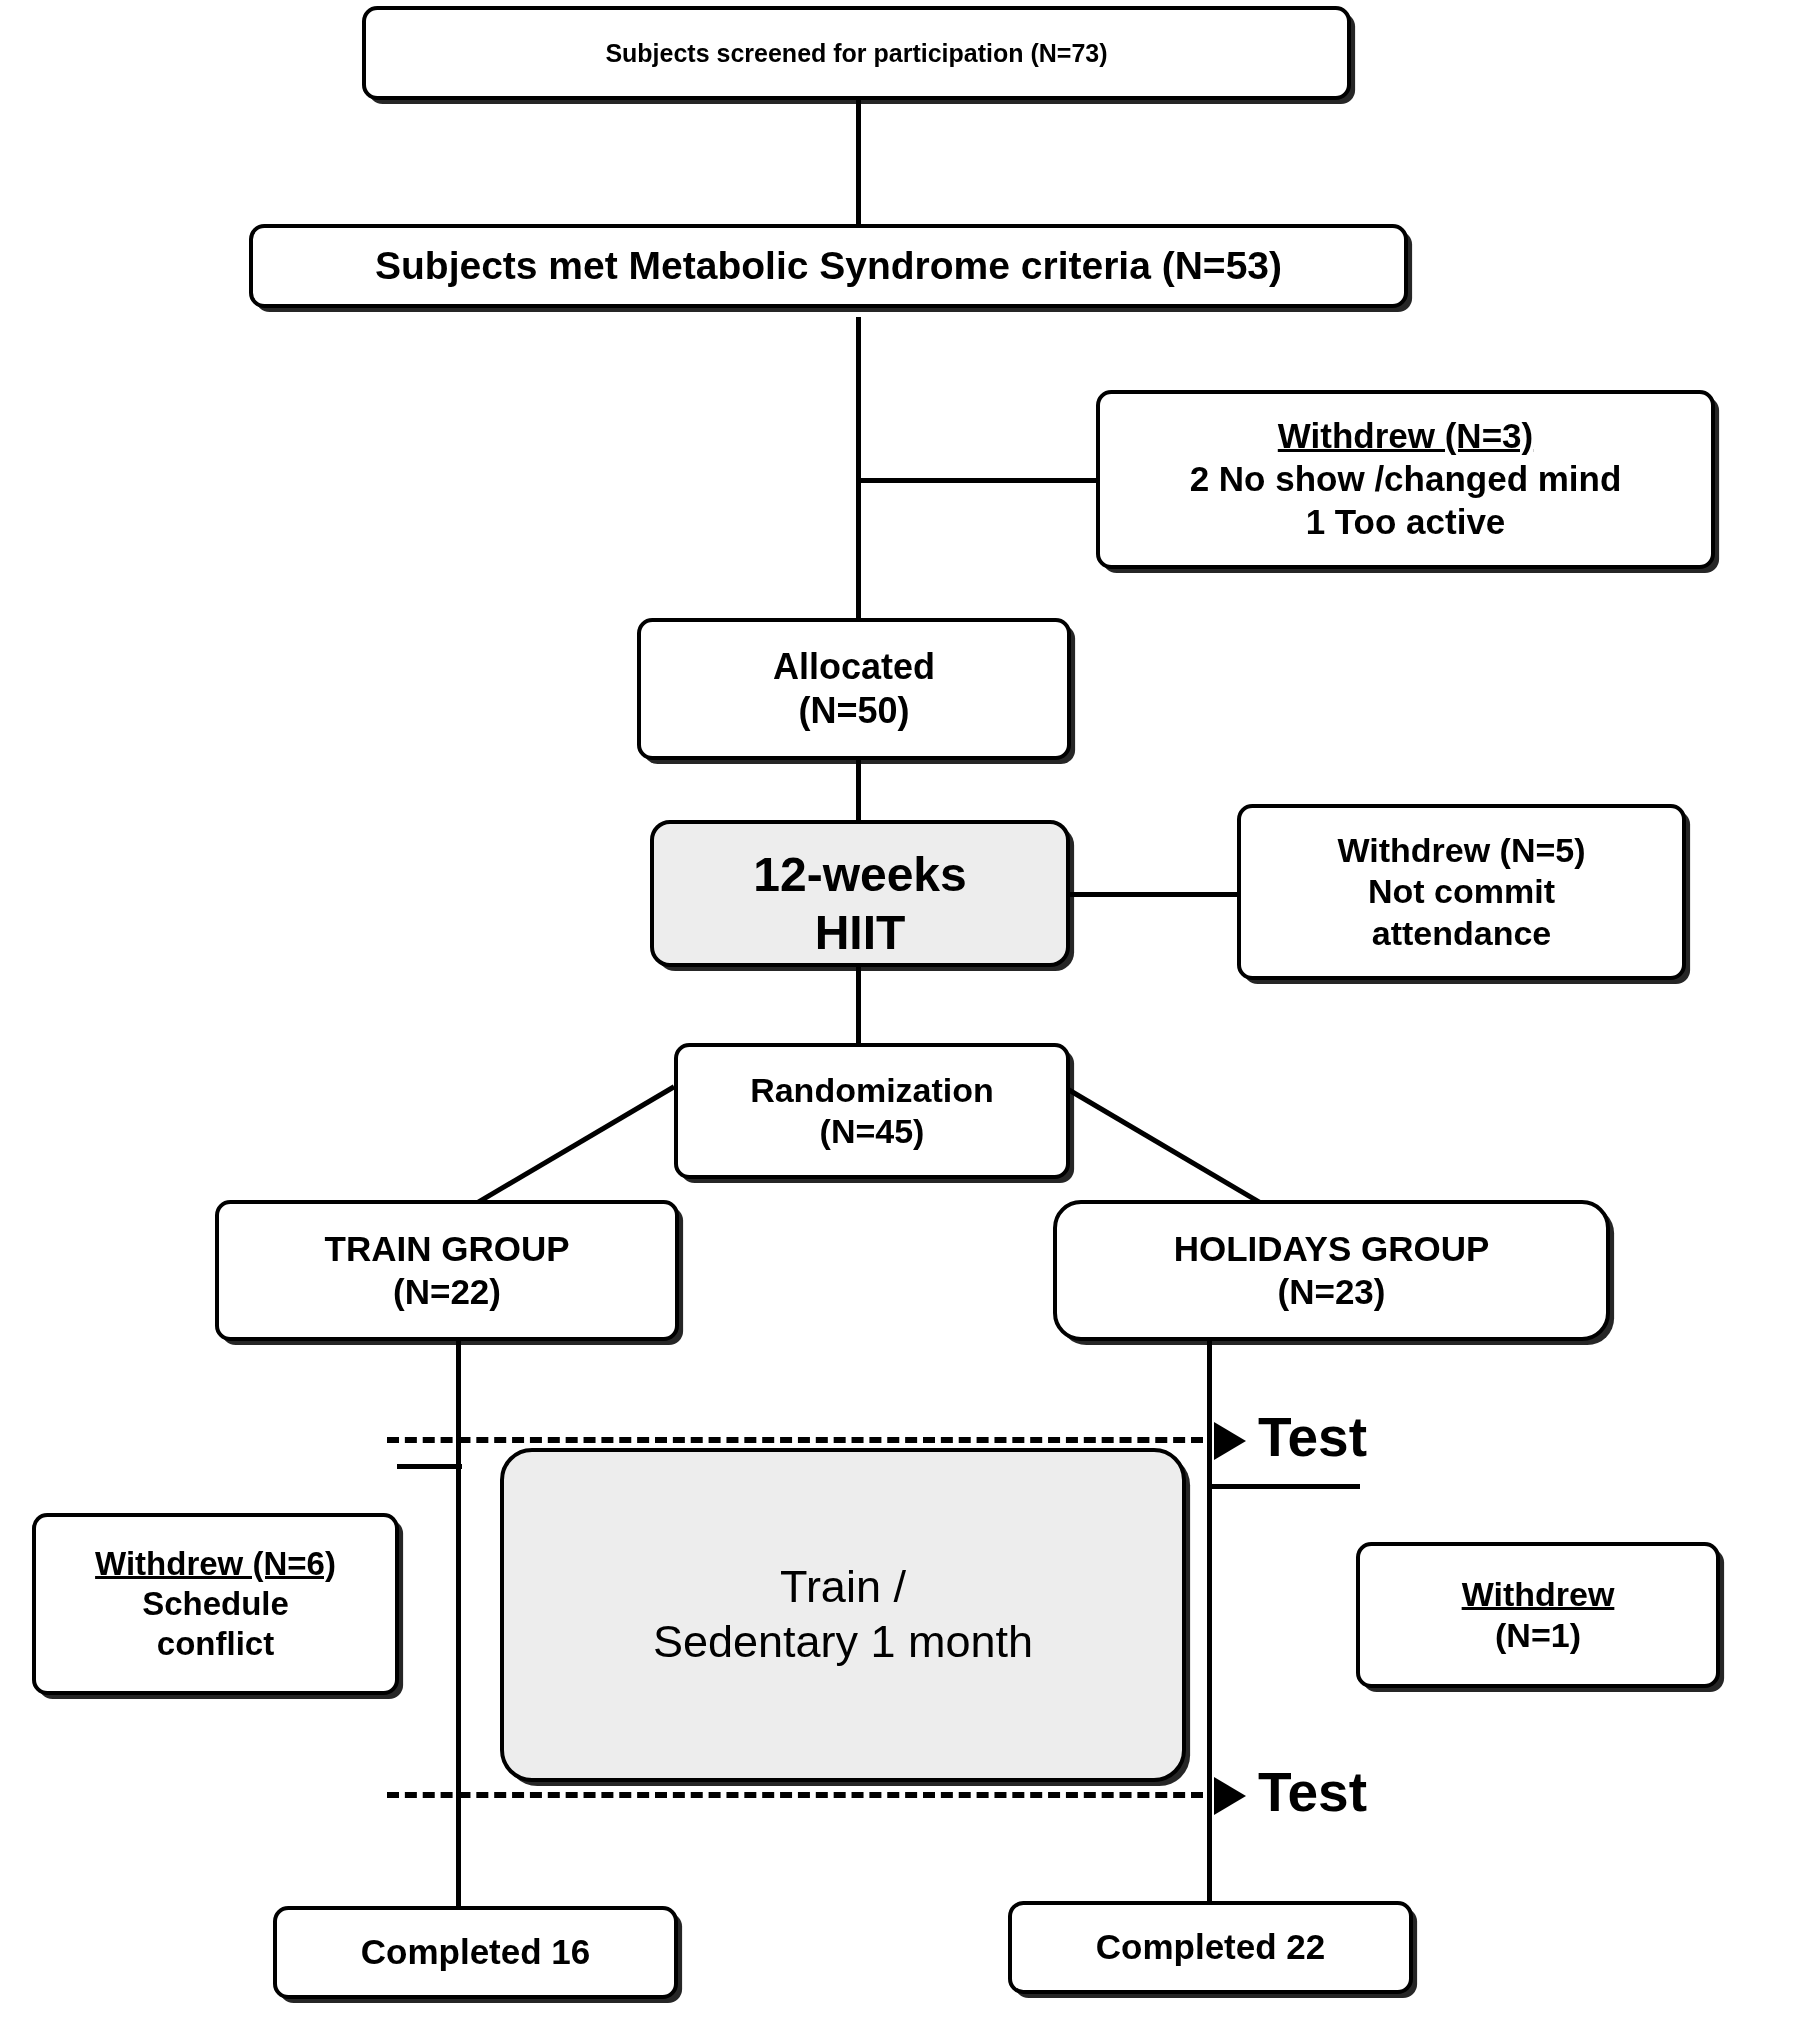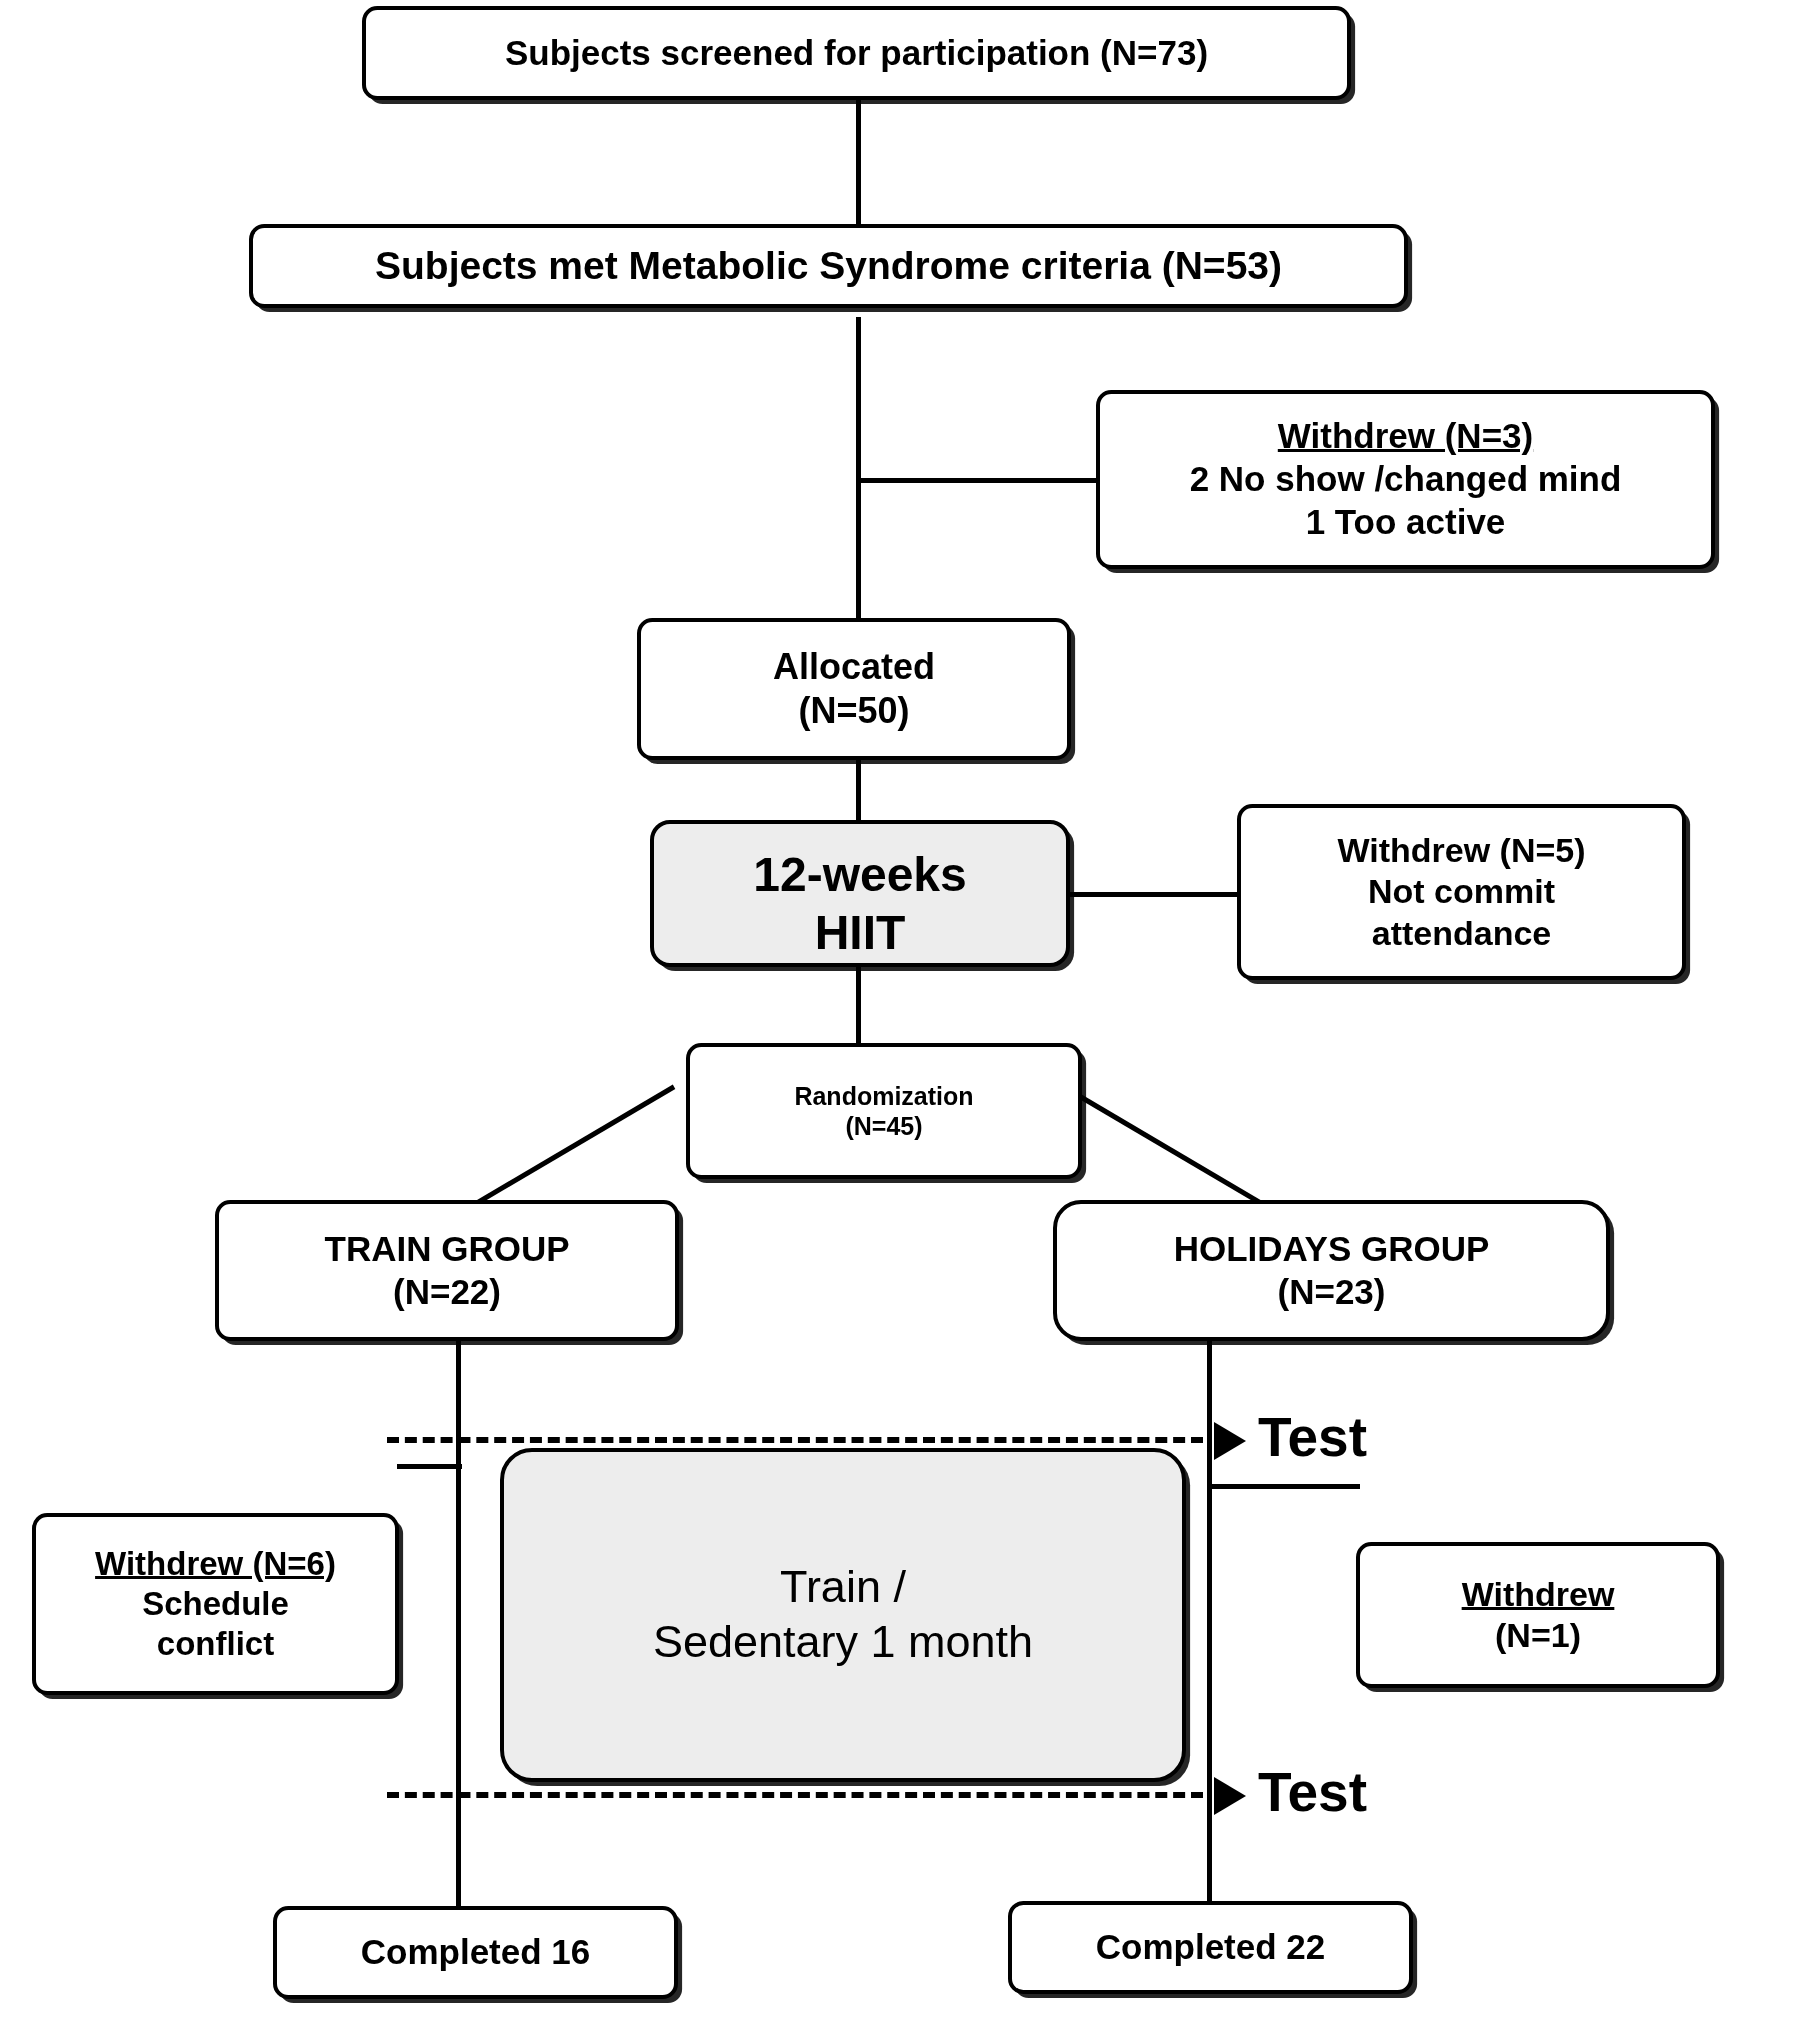--- a/index.html
+++ b/index.html
@@ -84,21 +84,21 @@
   <div class="hline" style="left:1207px;top:1484px;width:153px;"></div>
 
   <div class="dash" style="left:387px;top:1437px;width:816px;"></div>
   <div class="arrowhead" style="left:1214px;top:1422px;"></div>
   <div class="testlabel" style="left:1258px;top:1405px;font-size:55px;">Test</div>
 
   <div class="dash" style="left:387px;top:1792px;width:816px;"></div>
   <div class="arrowhead" style="left:1214px;top:1777px;"></div>
   <div class="testlabel" style="left:1258px;top:1760px;font-size:55px;">Test</div>
 
-  <div class="box" style="left:362px;top:5.9px;width:989px;height:94px;font-size:35px;">
+  <div class="box" style="left:362px;top:5.9px;width:989px;height:94px;font-size:25px;">
     <span class="ln">Subjects screened for participation (N=73)</span>
   </div>
 
   <div class="box" style="left:249px;top:224px;width:1159px;height:84px;font-size:39px;">
     <span class="ln">Subjects met Metabolic Syndrome criteria (N=53)</span>
   </div>
 
   <div class="box" style="left:1096px;top:390px;width:619px;height:179px;font-size:35px;">
     <span class="ln ul">Withdrew (N=3)</span>
     <span class="ln">2 No show /changed mind</span>
@@ -114,21 +114,21 @@
     <span class="ln">12-weeks</span>
     <span class="ln">HIIT</span>
   </div>
 
   <div class="box" style="left:1237px;top:804px;width:449px;height:176px;font-size:34px;">
     <span class="ln">Withdrew (N=5)</span>
     <span class="ln">Not commit</span>
     <span class="ln">attendance</span>
   </div>
 
-  <div class="box" style="left:674px;top:1043px;width:396px;height:136px;font-size:25px;margin-left:12px;">
+  <div class="box" style="left:674px;top:1043px;width:396px;height:136px;font-size:34px;">
     <span class="ln">Randomization</span>
     <span class="ln">(N=45)</span>
   </div>
 
   <div class="box" style="left:215px;top:1200px;width:464px;height:141px;font-size:35px;">
     <span class="ln">TRAIN GROUP</span>
     <span class="ln">(N=22)</span>
   </div>
 
   <div class="box" style="left:1053px;top:1200px;width:557px;height:141px;font-size:35px;border-radius:28px;">

